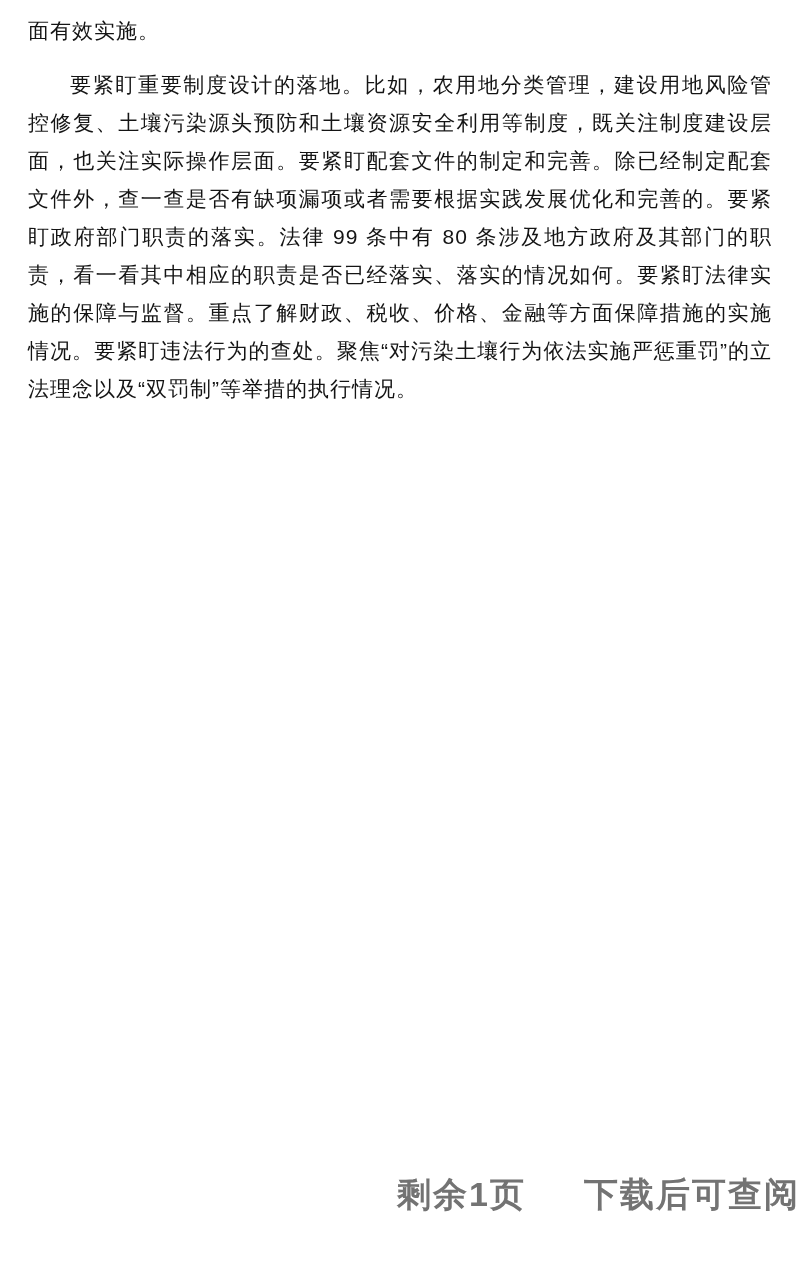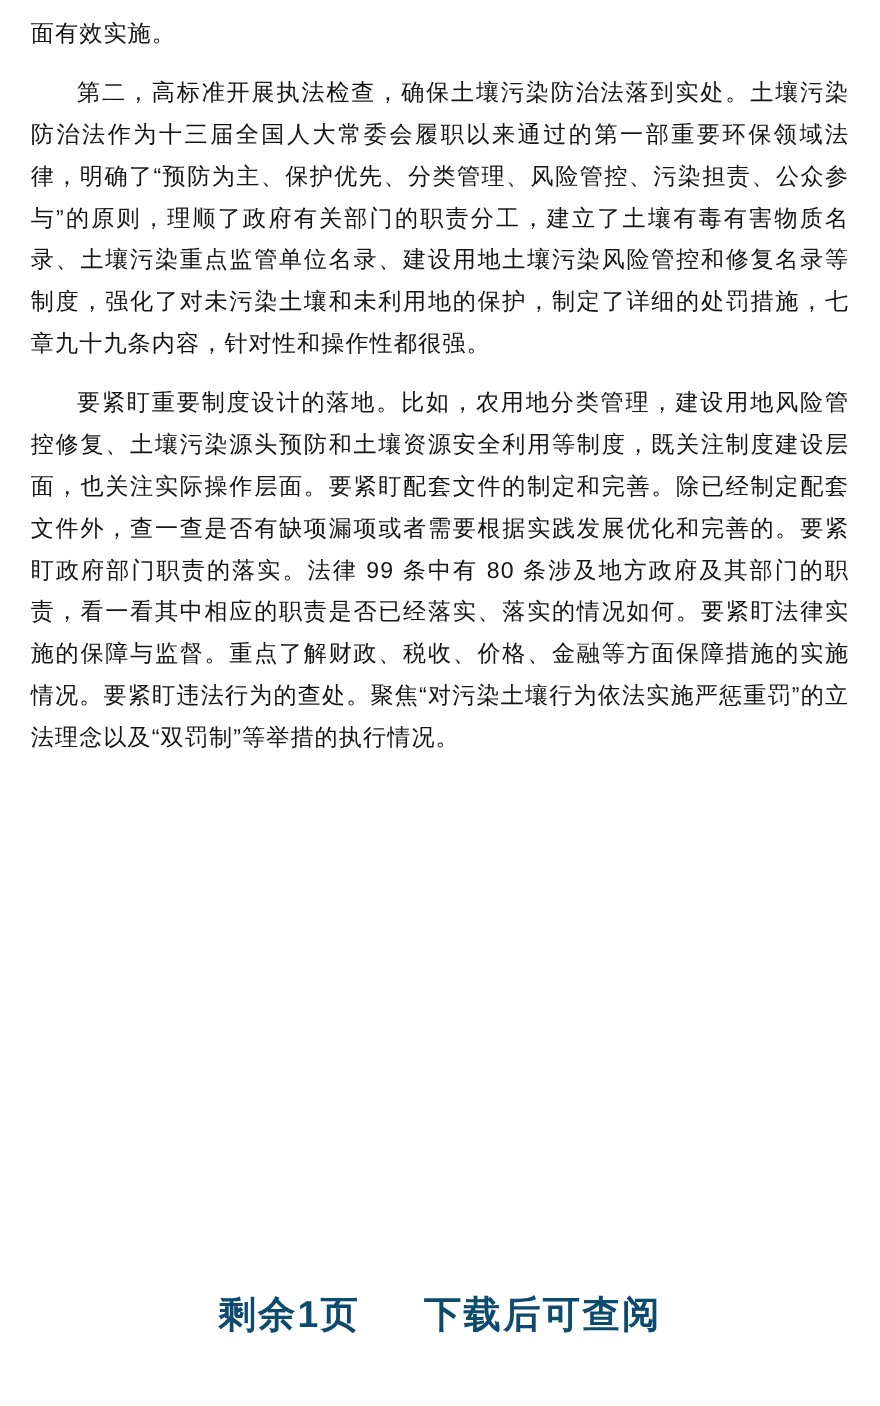--- a/index.html
+++ b/index.html
@@ -27,40 +27,39 @@
     margin: 0 0 16px 0;
   }
   .para.indent {
     text-indent: 2em;
   }
   .doc-footer {
     position: absolute;
     left: 0;
     top: 1168px;
     width: 100%;
-    text-align: center;
-    color: #0c4a6e;
+    text-align: right;
+    color: #737373;
     font-size: 34px;
     font-weight: bold;
     letter-spacing: 2px;
     white-space: nowrap;
   }
   .doc-footer .gap {
     display: inline-block;
     width: 58px;
   }
 </style>
 </head>
 <body>
 
 <div class="page">
 
   <p class="para">面有效实施。</p>
 
-  <p class="para indent">第二，高标准开展执法检查，确保土壤污染防治法落到实处。土壤污染防治法作为十三届全国人大常委会履职以来通过的第一部重要环保领域法律，明确了“预防为主、保护优先、分类管理、风险管控、污染担责、公众参与”的原则，理顺了政府有关部门的职责分工，建立了土壤有毒有害物质名录、土壤污染重点监管单位名录、建设用地土壤污染风险管控和修复名录等制度，强化了对未污染土壤和未利用地的保护，制定了详细的处罚措施，七章九十九条内容，针对性和操作性都很强。</p>
 
 
   <p class="para indent">要紧盯重要制度设计的落地。比如，农用地分类管理，建设用地风险管控修复、土壤污染源头预防和土壤资源安全利用等制度，既关注制度建设层面，也关注实际操作层面。要紧盯配套文件的制定和完善。除已经制定配套文件外，查一查是否有缺项漏项或者需要根据实践发展优化和完善的。要紧盯政府部门职责的落实。法律 99 条中有 80 条涉及地方政府及其部门的职责，看一看其中相应的职责是否已经落实、落实的情况如何。要紧盯法律实施的保障与监督。重点了解财政、税收、价格、金融等方面保障措施的实施情况。要紧盯违法行为的查处。聚焦“对污染土壤行为依法实施严惩重罚”的立法理念以及“双罚制”等举措的执行情况。</p>
 
 
   <div class="doc-footer">
     <span>剩余1页</span><span class="gap"></span><span>下载后可查阅</span>
   </div>
 
 </div>

